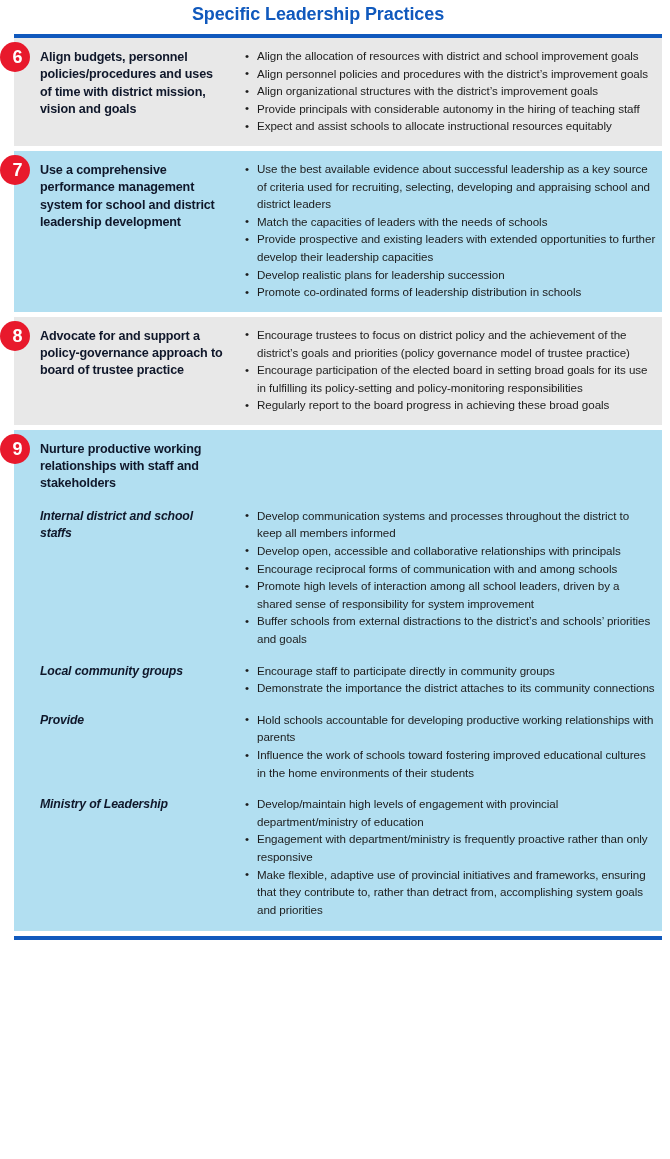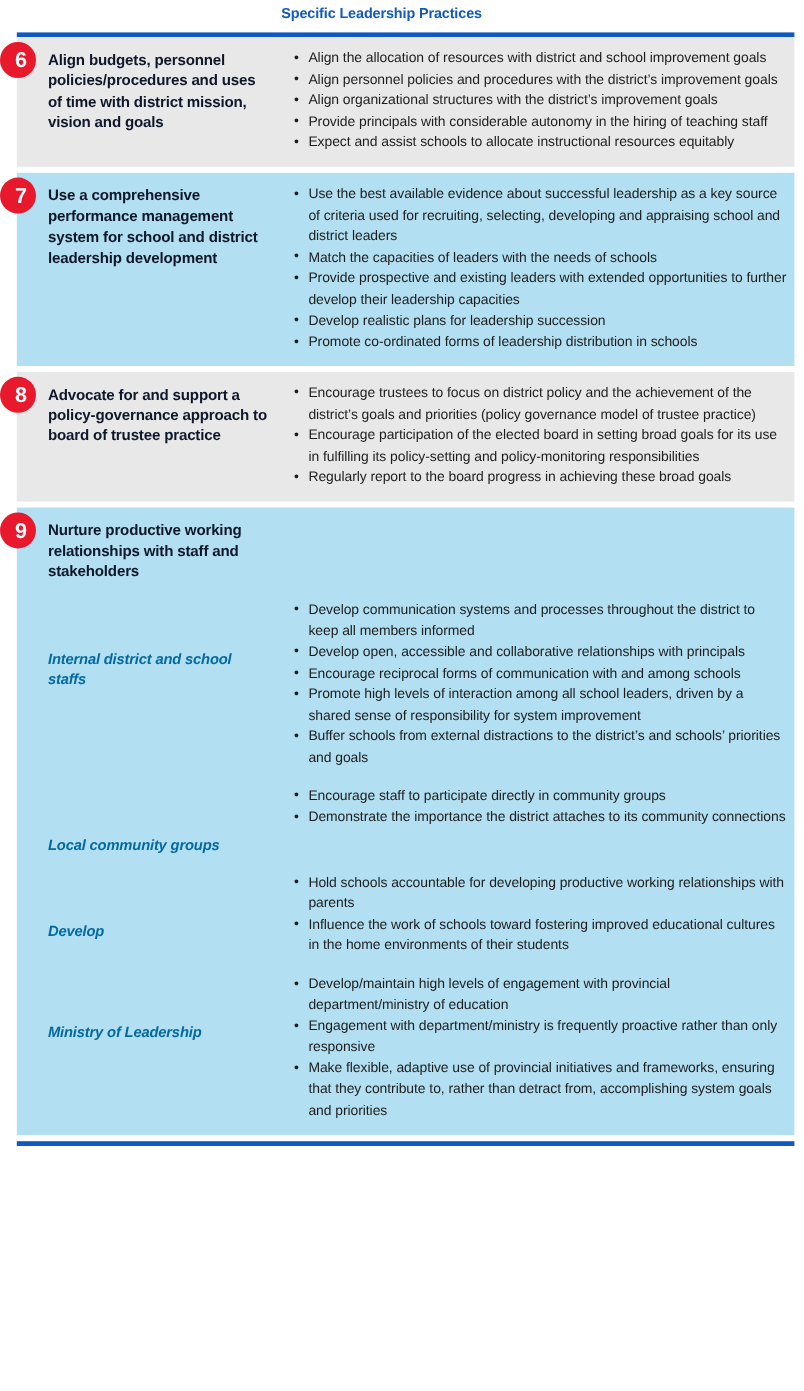--- a/index.html
+++ b/index.html
@@ -30,21 +30,21 @@
     text-align: center;
     font-size: 13.5px;
     font-weight: bold;
     color: #1a1a1a;
     letter-spacing: -0.1px;
     padding-left: 14px;
   }
   .th-prac {
     flex: 1;
     text-align: center;
-    font-size: 12px;
+    font-size: 18px;
     font-weight: bold;
     color: #1059bd;
     letter-spacing: -0.1px;
     padding-right: 34px;
   }
 
   .rule-top {
     height: 4px;
     background: #1059bd;
     margin: 0 8px 0 14px;
@@ -140,24 +140,23 @@
     align-items: flex-start;
     margin-top: 14px;
   }
   .subgroup .col-dim {
     padding-top: 1px;
   }
   .sub-label {
     font-size: 12.3px;
     font-weight: bold;
     font-style: italic;
-    color: #0369a1;
+    color: #0f172a;
     line-height: 1.38;
     letter-spacing: -0.15px;
-    margin-top: 40px;
   }
 </style>
 </head>
 <body>
 
 <div class="table-wrap">
 
   <div class="thead">
     <div class="th-prac">Specific Leadership Practices</div>
   </div>
@@ -237,21 +236,21 @@
           </div>
           <div class="col-prac">
             <ul class="bullets">
               <li>Encourage staff to participate directly in community groups</li>
               <li>Demonstrate the importance the district attaches to its community connections</li>
             </ul>
           </div>
         </div>
         <div class="subgroup">
           <div class="col-dim">
-            <div class="sub-label">Develop</div>
+            <div class="sub-label">Provide</div>
           </div>
           <div class="col-prac">
             <ul class="bullets">
               <li>Hold schools accountable for developing productive working relationships with parents</li>
               <li>Influence the work of schools toward fostering improved educational cultures in the home environments of their students</li>
             </ul>
           </div>
         </div>
         <div class="subgroup">
           <div class="col-dim">

